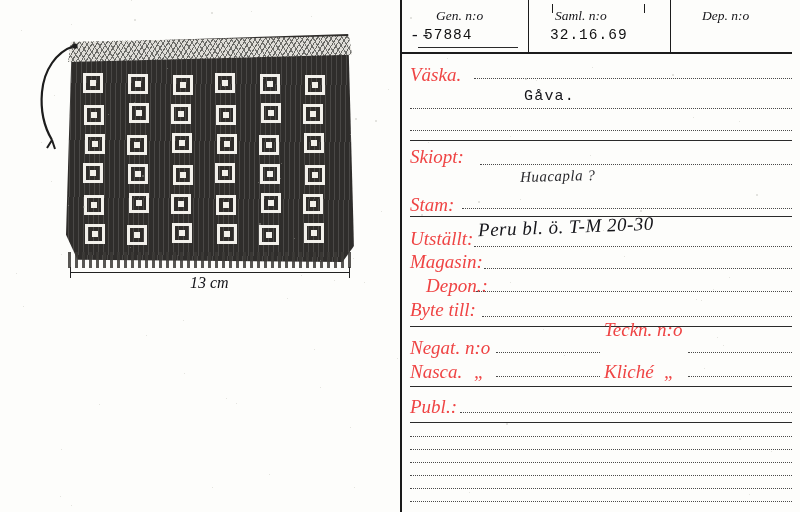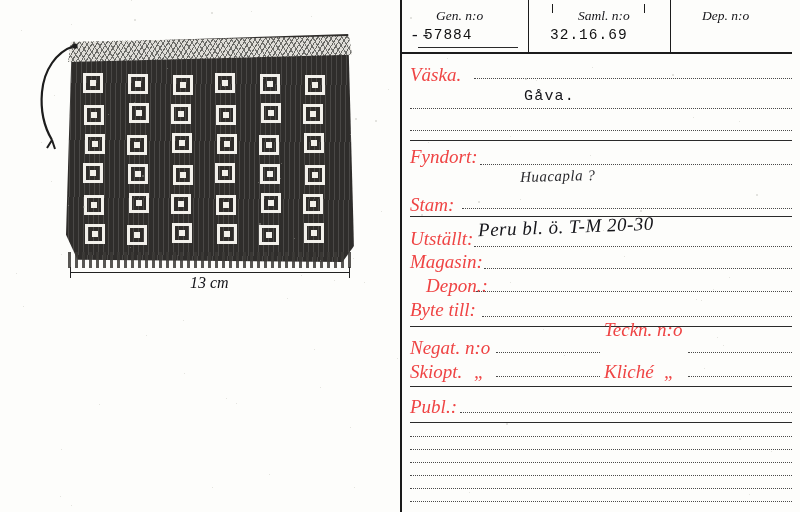--- a/index.html
+++ b/index.html
@@ -297,38 +297,38 @@
     <div id="hdr-row">
       <span class="vsep a"></span>
       <span class="vsep b"></span>
       <span class="rule"></span>
 
       <span class="hdr-label" style="left:34px;">Gen. n:o</span>
       <span class="hdr-val" style="left:22px;">57884</span>
       <span class="solidline" style="left:16px; top:47px; width:100px;"></span>
       <span class="hand" style="left:8px; top:27px; font-size:16px;">--</span>
 
-      <span class="hdr-label" style="left:176px;">Saml. n:o</span>
+      <span class="hdr-label" style="left:153px;">Saml. n:o</span>
       <span class="hdr-val" style="left:148px;">32.16.69</span>
       <span class="tick-mark" style="left:150px; top:4px;"></span>
       <span class="tick-mark" style="left:242px; top:4px;"></span>
 
       <span class="hdr-label" style="left:300px;">Dep. n:o</span>
       <span class="hdr-val" style="left:292px;"></span>
     </div>
 
     <span class="fieldlabel" style="left:8px; top:64px;">Väska.</span>
     <span class="dotline" style="left:72px; top:78px; width:318px;"></span>
 
     <span class="hand" style="left:122px; top:88px; font-size:15px;">Gåva.</span>
     <span class="dotline" style="left:8px; top:108px; width:382px;"></span>
     <span class="dotline" style="left:8px; top:130px; width:382px;"></span>
     <span class="solidline" style="left:8px; top:140px; width:382px;"></span>
 
-    <span class="fieldlabel" style="left:8px; top:146px;">Fyndort:</span>
+    <span class="fieldlabel" style="left:8px; top:146px;">Skiopt:</span>
     <span class="dotline" style="left:78px; top:164px; width:312px;"></span>
     <span class="hand scribble" style="left:118px; top:168px;">Huacapla ?</span>
 
     <span class="fieldlabel" style="left:8px; top:194px;">Stam:</span>
     <span class="dotline" style="left:60px; top:208px; width:330px;"></span>
     <span class="solidline" style="left:8px; top:216px; width:382px;"></span>
 
     <span class="fieldlabel" style="left:8px; top:228px;">Utställt:</span>
     <span class="hand script" style="left:76px; top:216px;">Peru bl. ö. T-M 20-30</span>
     <span class="dotline" style="left:72px; top:246px; width:318px;"></span>
@@ -341,21 +341,21 @@
 
     <span class="fieldlabel" style="left:8px; top:299px;">Byte till:</span>
     <span class="dotline" style="left:80px; top:316px; width:310px;"></span>
     <span class="solidline" style="left:8px; top:326px; width:382px;"></span>
 
     <span class="fieldlabel" style="left:8px; top:337px;">Negat. n:o</span>
     <span class="dotline" style="left:94px; top:352px; width:104px;"></span>
     <span class="fieldlabel" style="left:202px; top:319px;">Teckn. n:o</span>
     <span class="dotline" style="left:286px; top:352px; width:104px;"></span>
 
-    <span class="fieldlabel" style="left:8px; top:361px;">Skiopt.</span>
+    <span class="fieldlabel" style="left:8px; top:361px;">Nasca.</span>
     <span class="fieldlabel" style="left:72px; top:361px;">„</span>
     <span class="dotline" style="left:94px; top:376px; width:104px;"></span>
     <span class="fieldlabel" style="left:202px; top:361px;">Kliché</span>
     <span class="fieldlabel" style="left:262px; top:361px;">„</span>
     <span class="dotline" style="left:286px; top:376px; width:104px;"></span>
     <span class="solidline" style="left:8px; top:386px; width:382px;"></span>
 
     <span class="fieldlabel" style="left:8px; top:396px;">Publ.:</span>
     <span class="dotline" style="left:58px; top:412px; width:332px;"></span>
     <span class="solidline" style="left:8px; top:422px; width:382px;"></span>

